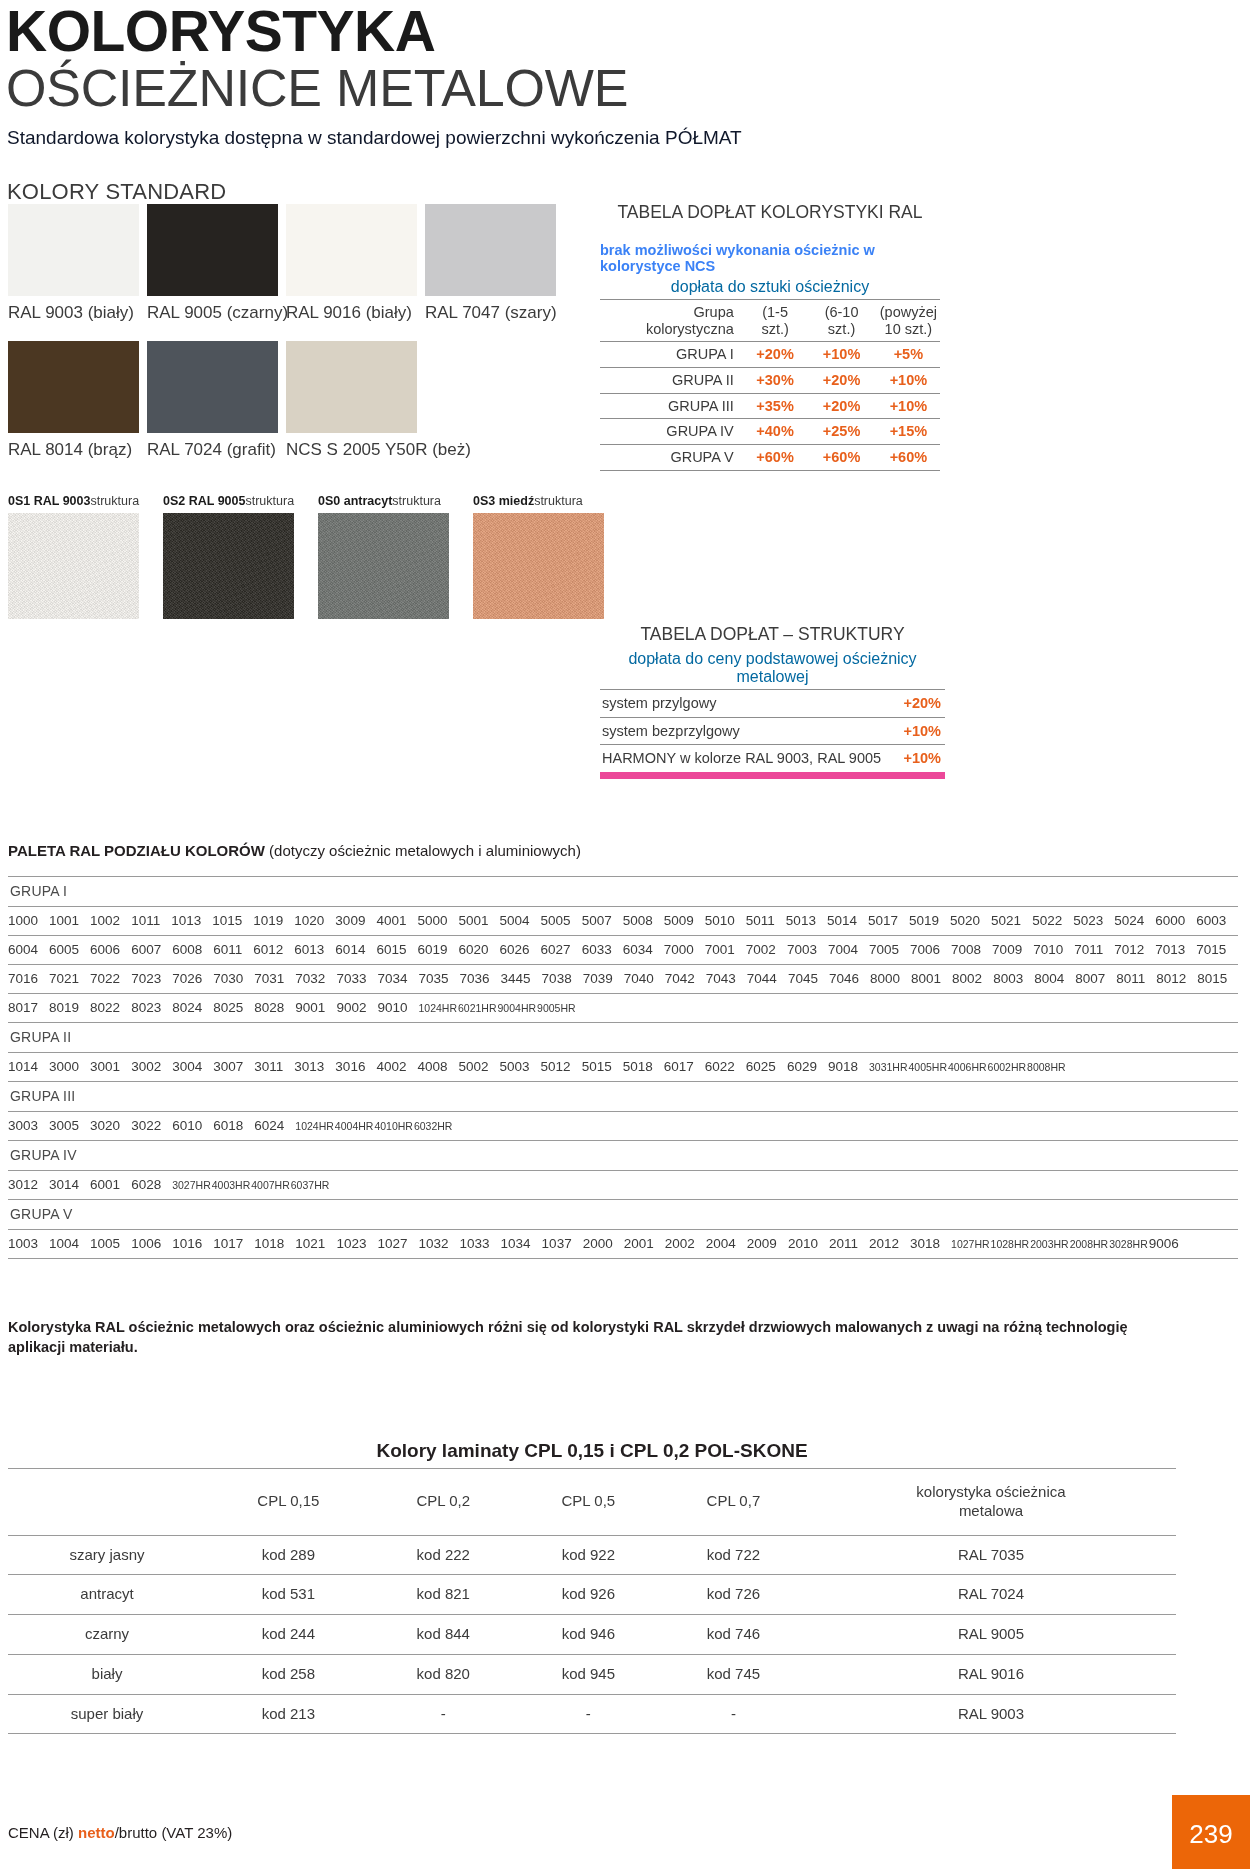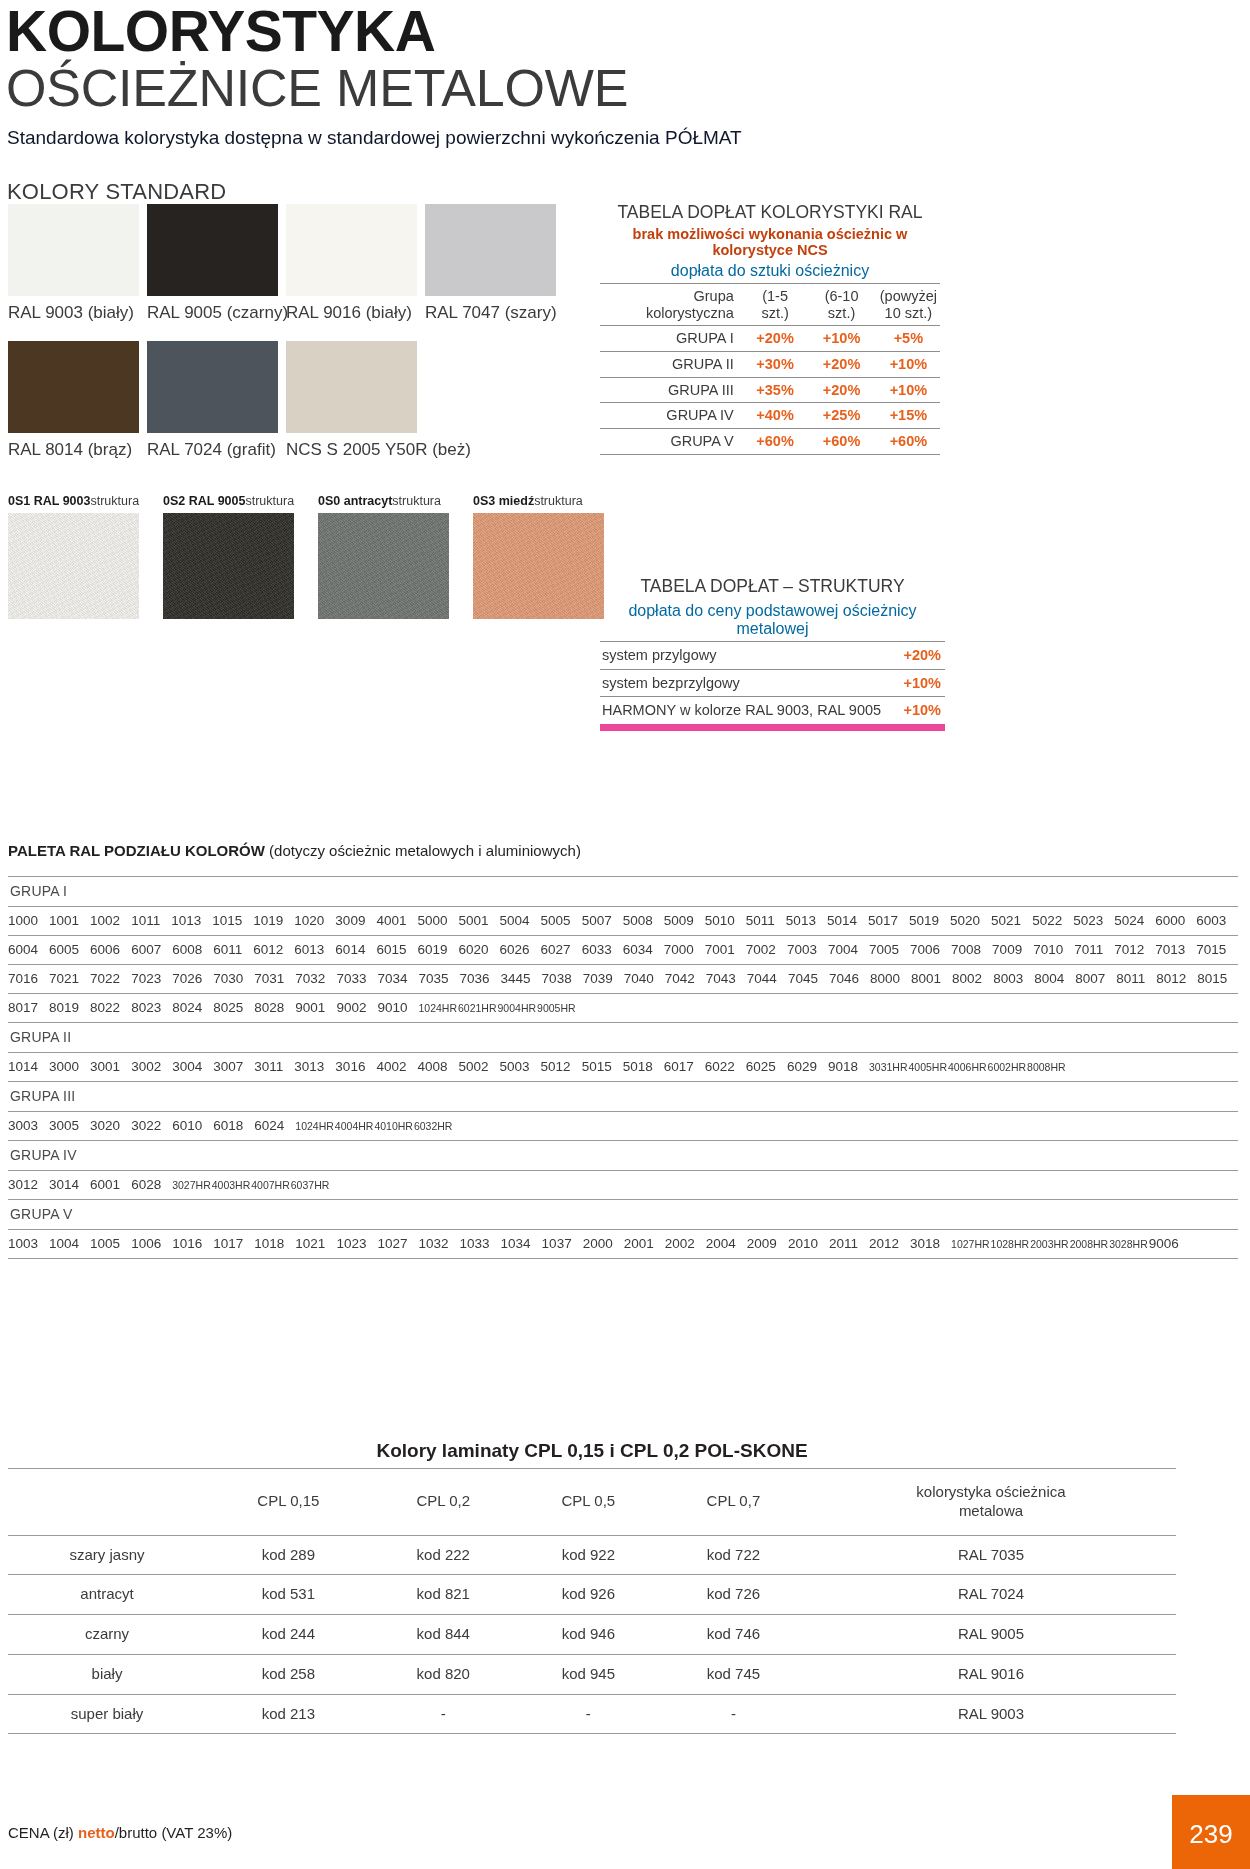--- a/index.html
+++ b/index.html
@@ -95,23 +95,23 @@
   .rtable-title {
     font-size: 17.5px;
     font-weight: 300;
     text-align: center;
     color: #3b3b3b;
     line-height: 1.25;
   }
   .rtable-title-bold {
     font-size: 14.5px;
     font-weight: 700;
-    text-align: center;
-    color: #c2410c;
-    margin-top: 2px;
+    text-align: left;
+    color: #3b82f6;
+    margin-top: 18px;
   }
   .rtable-sub {
     font-size: 16px;
     font-weight: 400;
     text-align: center;
     color: #0369a1;
     margin-top: 4px;
     margin-bottom: 3px;
   }
   table.grid {
@@ -371,21 +371,21 @@
           <tr>
             <td class="lbl">GRUPA V</td>
             <td class="val">+60%</td>
             <td class="val">+60%</td>
             <td class="val">+60%</td>
           </tr>
         </tbody>
       </table>
   </div>
 
-  <div class="rtable" style="left:600px; top:572px; width:345px;">
+  <div class="rtable" style="left:600px; top:620px; width:345px;">
     <div class="rtable-title">TABELA DOPŁAT – STRUKTURY</div>
     <div class="rtable-sub">dopłata do ceny podstawowej ościeżnicy metalowej</div>
     <table class="grid2" id="struct-grid">
         <tbody>
           <tr>
             <td>system przylgowy</td>
             <td class="val">+20%</td>
           </tr>
           <tr>
             <td>system bezprzylgowy</td>
@@ -642,20 +642,21 @@
               <span class="hr">2003HR</span>
               <span class="hr">2008HR</span>
               <span class="hr">3028HR</span>
               <span class="">9006</span>
             </div>
           </td>
         </tr>
       </tbody>
     </table>
 
+  <div class="pal-note" id="pal-note" style="top:1314px;">Kolorystyka RAL ościeżnic metalowych oraz ościeżnic aluminiowych różni się od kolorystyki RAL skrzydeł drzwiowych malowanych z uwagi na różną technologię aplikacji materiału.</div>
 
   <div class="cpl-wrap" style="top:1436px;">
     <div class="cpl-title">Kolory laminaty CPL 0,15 i CPL 0,2 POL-SKONE</div>
     <table class="cpl" id="cpl-grid">
         <tbody>
           <tr>
             <td class="rowlbl hdr"></td>
             <td class="hdr">CPL 0,15</td>
             <td class="hdr">CPL 0,2</td>
             <td class="hdr">CPL 0,5</td>

